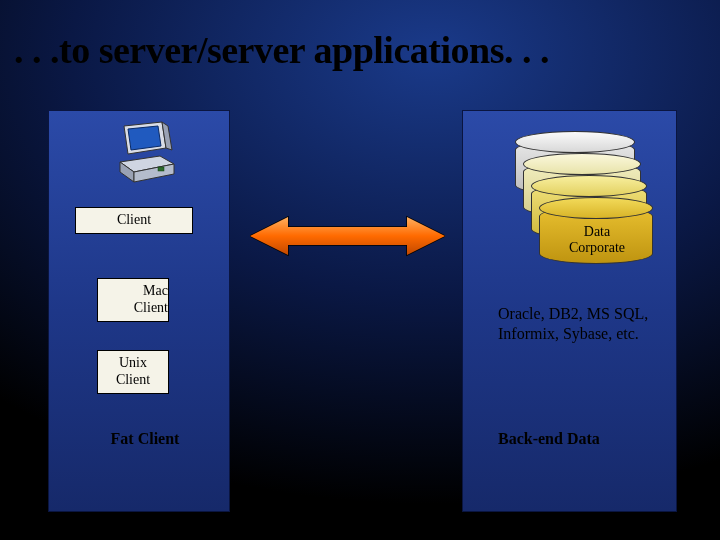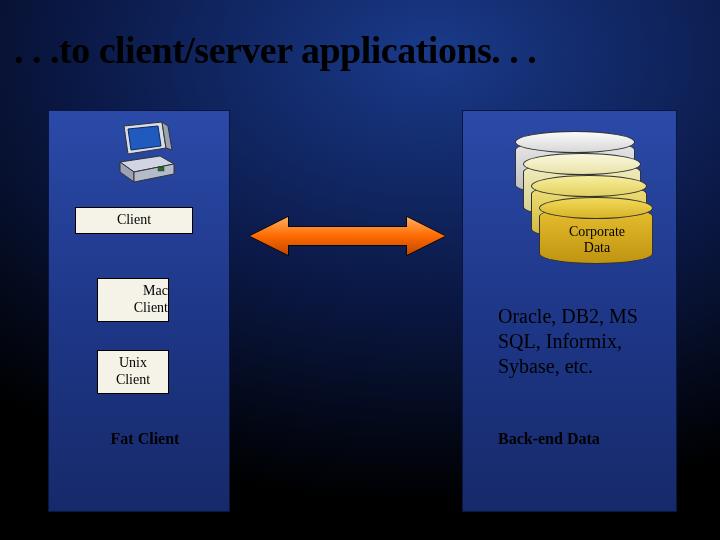--- a/index.html
+++ b/index.html
@@ -73,21 +73,21 @@
     font-weight: bold;
     color: #000;
     font-size: 16px;
   }
   .db-text {
     position: absolute;
     top: 304px;
     left: 498px;
     width: 170px;
     color: #000;
-    font-size: 20px;
+    font-size: 16px;
     line-height: 1.25;
   }
   .arrow-wrap {
     position: absolute;
     top: 215px;
     left: 250px;
     width: 195px;
     height: 42px;
   }
   .db-stack {
@@ -134,21 +134,21 @@
     width: 100px;
     text-align: center;
     font-size: 14px;
     color: #000;
     line-height: 1.15;
   }
 </style>
 </head>
 <body>
 
-<div class="title">. . .to client/server applications. . .</div>
+<div class="title">. . .to server/server applications. . .</div>
 
 <div class="panel panel-left"></div>
 
 <div class="panel panel-right"></div>
 
 <div class="computer-icon">
   <svg viewBox="0 0 70 70" width="70" height="70">
 
     <polygon points="14,6 52,2 56,28 18,34" fill="#d8dce6" stroke="#333" stroke-width="1"></polygon>
     <polygon points="18,9 48,6 51,26 21,30" fill="#205abf" stroke="#0a2a66" stroke-width="1"></polygon>
@@ -202,19 +202,19 @@
       <div class="cyl-body"></div>
       <div class="cyl-top"></div>
     </div>
   <div class="cyl cyl-4">
       <div class="cyl-body"></div>
       <div class="cyl-top"></div>
     </div>
 </div>
 
 <div class="corp-label">
+  <div>Data</div>
   <div>Corporate</div>
-  <div>Data</div>
 </div>
 
 <div class="db-text">Oracle, DB2, MS SQL, Informix, Sybase, etc.</div>
 
 <div class="back-end">Back-end Data</div>
 
 </body></html>

